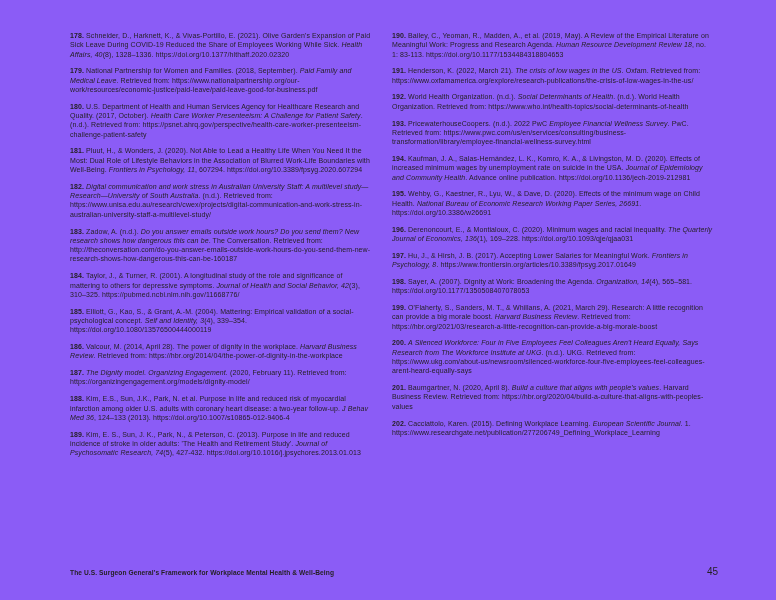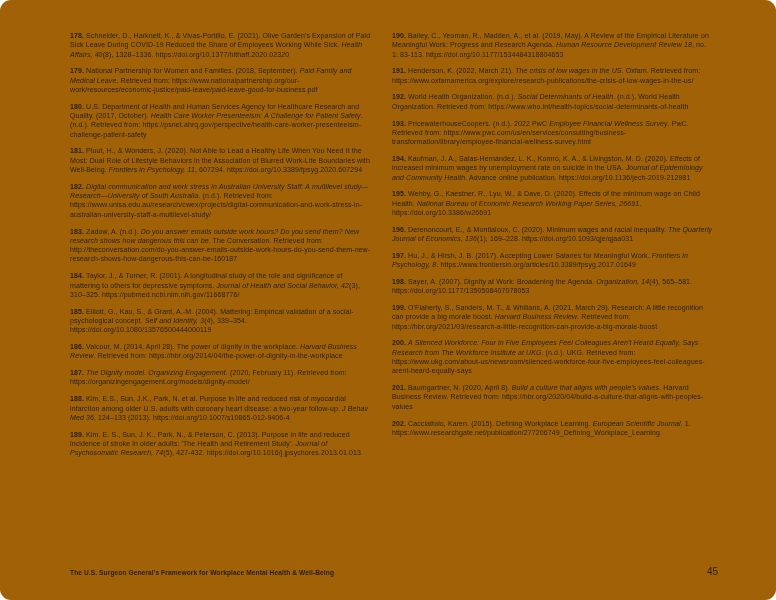--- a/index.html
+++ b/index.html
@@ -11,22 +11,21 @@
     width: 776px;
     height: 600px;
     position: relative;
     overflow: hidden;
     font-family: "Liberation Sans", sans-serif;
     color: #231f20;
   }
   .page {
     position: absolute;
     inset: 0;
-    background: #a16207;
-    border-radius: 11px;
+    background: #8b5cf6;
   }
   .columns {
     position: absolute;
     left: 70px;
     top: 31px;
     display: flex;
     gap: 19px;
   }
   .col {
     width: 303px;

